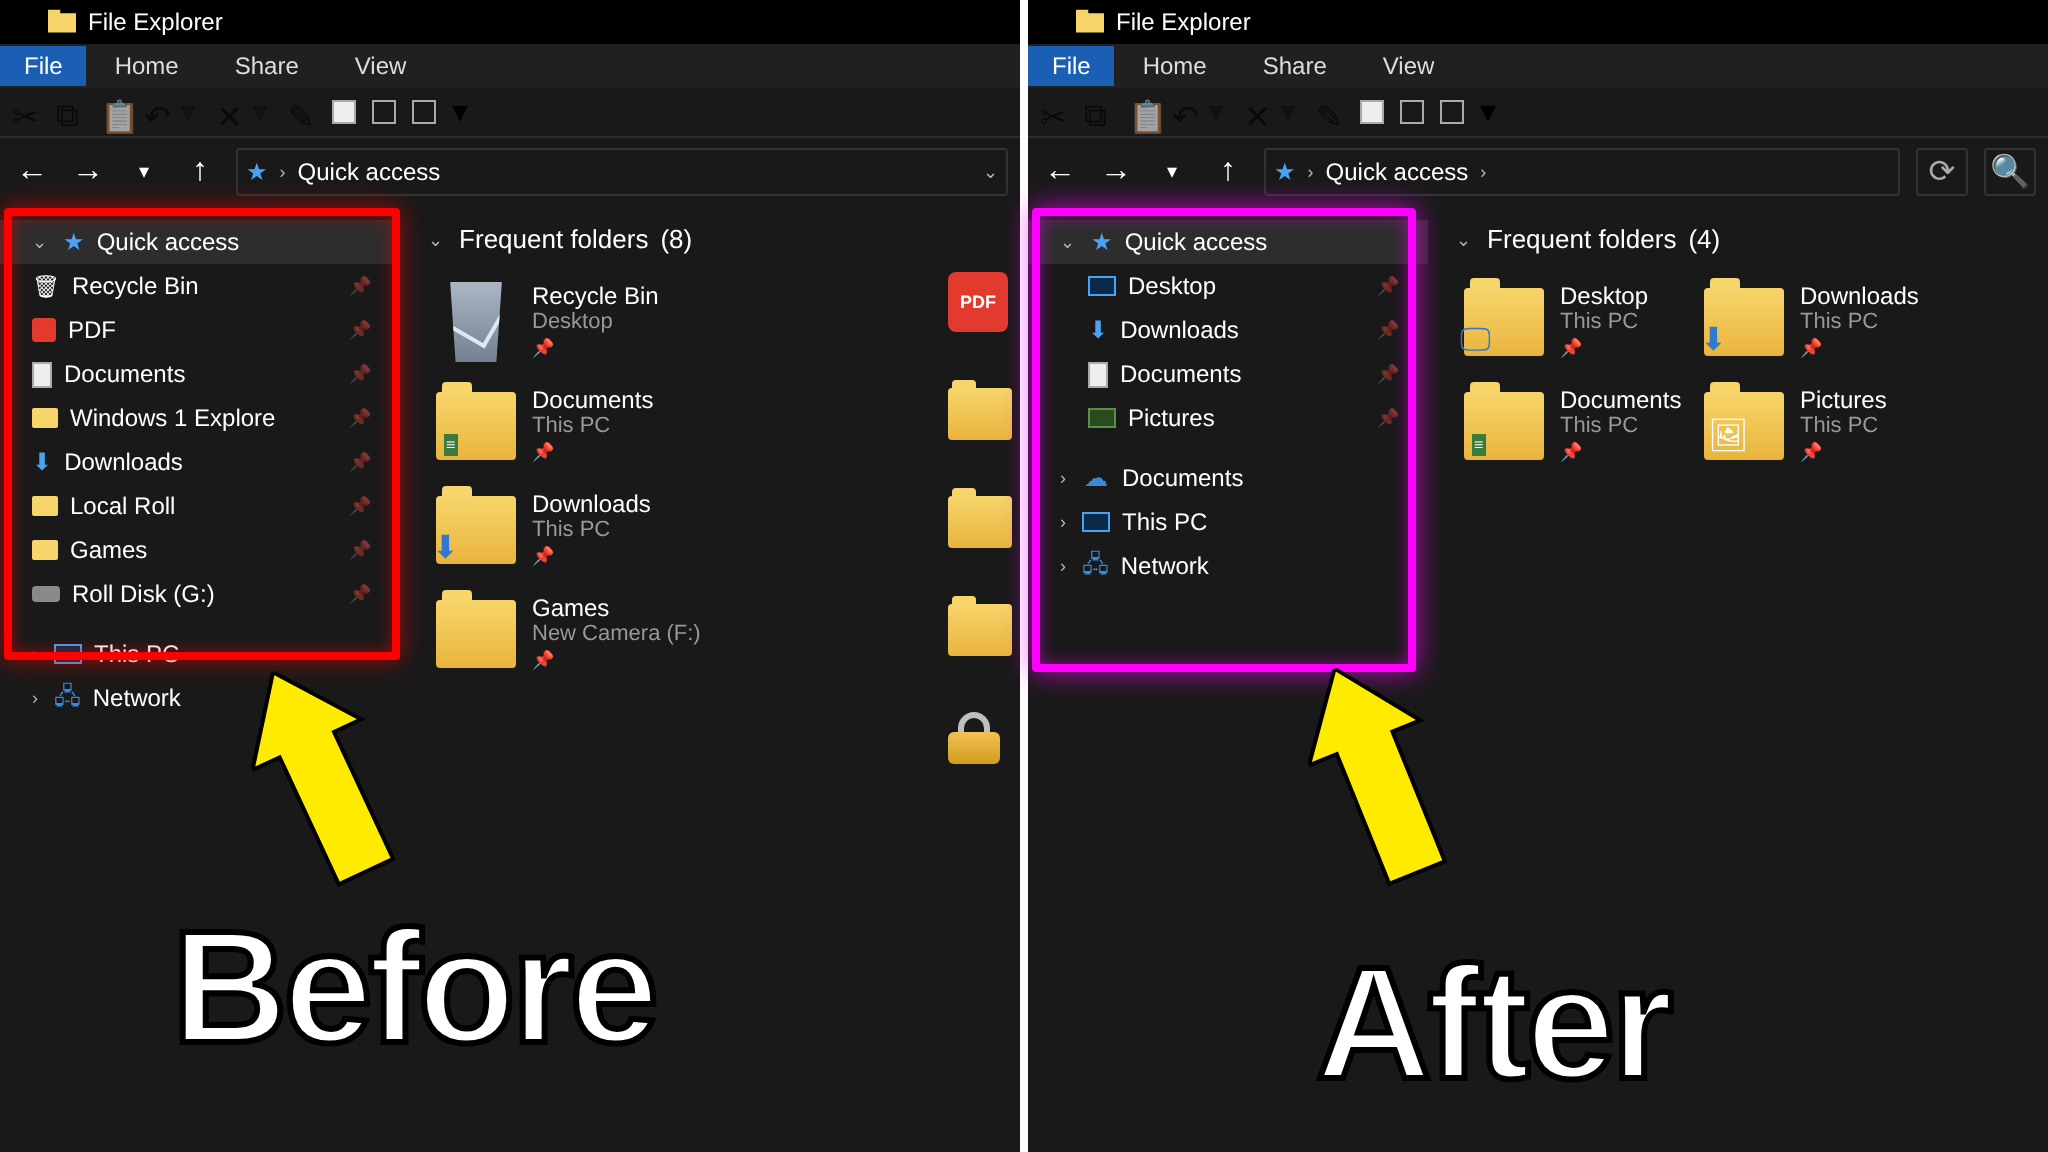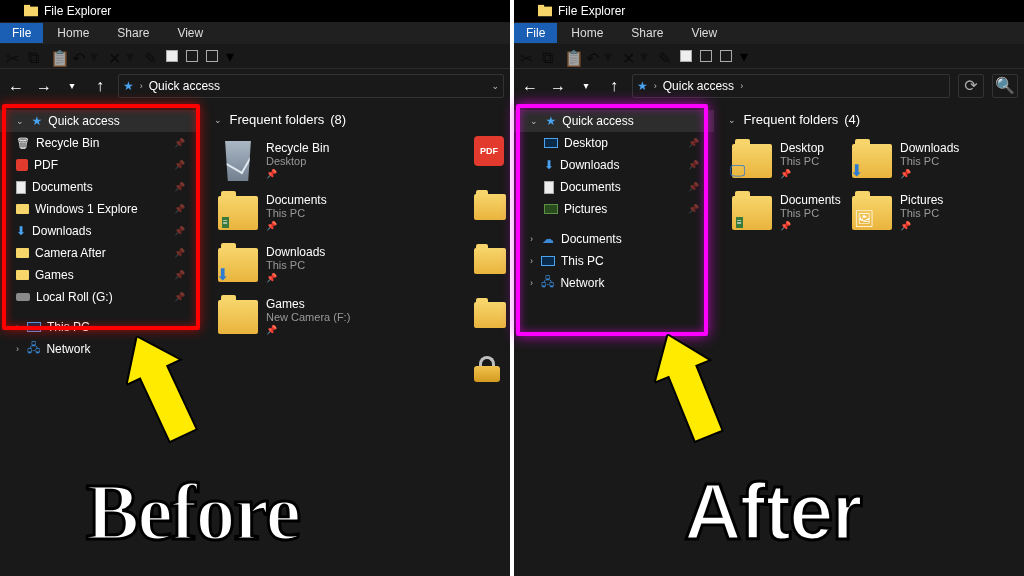--- a/index.html
+++ b/index.html
@@ -144,31 +144,31 @@
           <span>Windows 1 Explore</span>
           <span class="pin">📌</span>
         </div>
         <div class="tree-item">
           <span style="color:#4aa3f0;font-size:12px">⬇</span>
           <span>Downloads</span>
           <span class="pin">📌</span>
         </div>
         <div class="tree-item">
           <span style="width:13px;height:10px;background:#f7d56b;display:inline-block;border-radius:1px"></span>
-          <span>Camera After</span>
+          <span>Local Roll</span>
           <span class="pin">📌</span>
         </div>
         <div class="tree-item">
           <span style="width:13px;height:10px;background:#f7d56b;display:inline-block;border-radius:1px"></span>
           <span>Games</span>
           <span class="pin">📌</span>
         </div>
         <div class="tree-item">
           <span class="drive-ic"></span>
-          <span>Local Roll (G:)</span>
+          <span>Roll Disk (G:)</span>
           <span class="pin">📌</span>
         </div>
         <div class="tree-spacer"></div>
         <div class="tree-item">
           <span class="caret">›</span>
           <span class="mon-ic"></span>
           <span>This PC</span>
         </div>
         <div class="tree-item">
           <span class="caret">›</span>
@@ -251,21 +251,21 @@
       </div>
 
     <div class="hl-box hl-red" style="left:2px; top:2px; width:198px; height:226px;"></div>
   </div>
 
   <div class="arrow" style="left:132px; top:326px; transform:rotate(-25deg)">
     <svg width="80" height="120">
         <polygon points="30,0 60,40 45,40 45,110 15,110 15,40 0,40"></polygon>
       </svg>
   </div>
-  <div class="big-label" style="left:86px; bottom:18px;font-family:Liberation Serif, serif;">Before</div>
+  <div class="big-label" style="left:86px; bottom:36px;">Before</div>
 </div>
 
 <div class="pane">
   <div class="titlebar">
     <span class="ic">
         <svg viewBox="0 0 16 16">
           <rect x="0" y="3" width="16" height="11" fill="#f7d56b"></rect>
           <rect x="0" y="1" width="7" height="4" fill="#f7d56b"></rect>
         </svg>
       </span>
@@ -410,14 +410,14 @@
           </div>
         </div>
     </div>
     <div class="hl-box hl-mag" style="left:2px; top:2px; width:192px; height:232px;"></div>
   </div>
   <div class="arrow" style="left:146px; top:326px; transform:rotate(-22deg)">
     <svg width="80" height="120">
         <polygon points="30,0 60,40 45,40 45,110 15,110 15,40 0,40"></polygon>
       </svg>
   </div>
-  <div class="big-label" style="left:144px; bottom:18px;margin-left:26px;">After</div>
+  <div class="big-label" style="left:144px; bottom:18px;">After</div>
 </div>
 
 </body></html>

